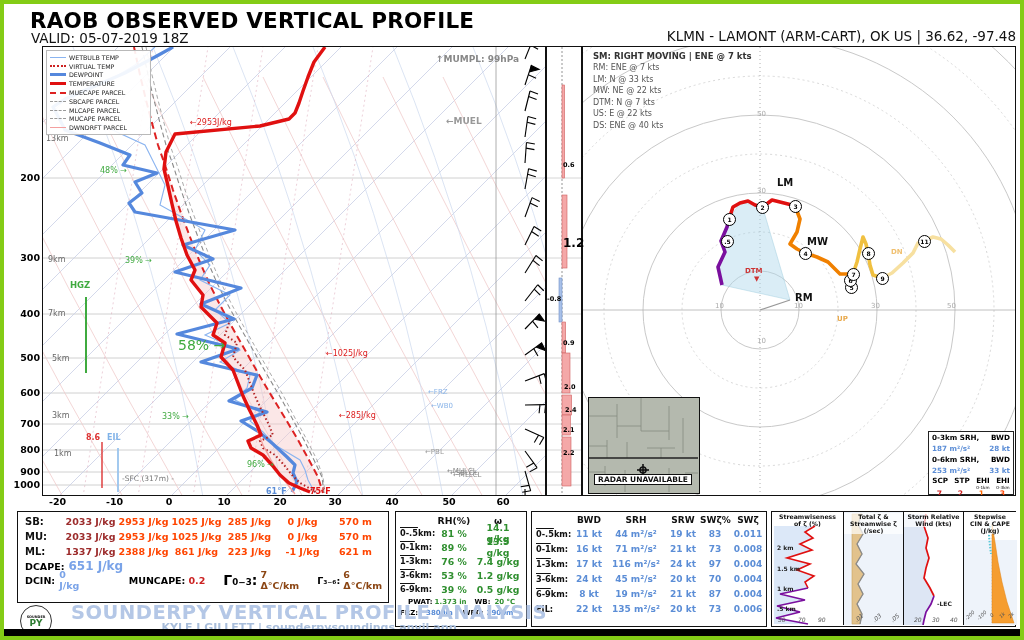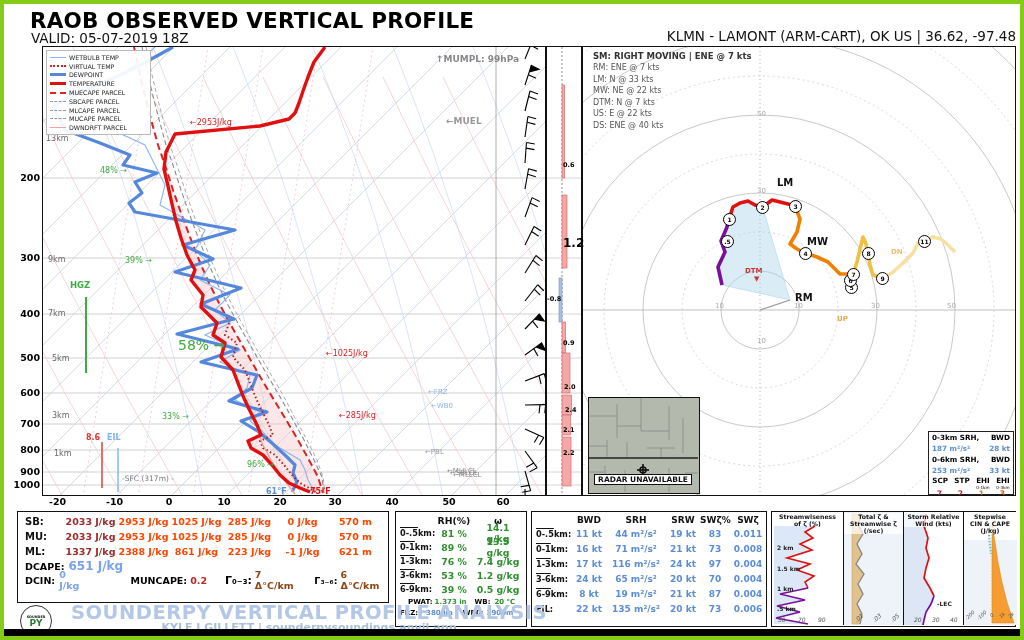--- a/index.html
+++ b/index.html
@@ -389,21 +389,21 @@
     </div>
     <div style="display:flex;align-items:center;height:14px;padding-left:7px;">
       <span class="b" style="font-size:9.5px;">DCAPE:</span>
       <span class="b vblu" style="font-size:12px;margin-left:4px;">651 J/kg</span>
     </div>
     <div style="display:flex;align-items:center;height:14px;padding-left:7px;">
       <span class="b" style="font-size:9.5px;">DCIN:</span>
       <span class="b vblu" style="font-size:9.5px;margin-left:4px;">0 J/kg</span>
       <span class="b" style="font-size:9.5px;margin-left:42px;">MUNCAPE:</span>
       <span class="b" style="font-size:9.5px;margin-left:3px;color:#cc2222;">0.2</span>
-      <span class="b" style="font-size:11px;margin-left:18px;">Γ₀₋₃:</span>
+      <span class="b" style="font-size:14px;margin-left:18px;">Γ₀₋₃:</span>
       <span class="b vbrn" style="font-size:9.5px;margin-left:3px;">7 Δ°C/km</span>
       <span class="b" style="font-size:9.5px;margin-left:12px;">Γ₃₋₆:</span>
       <span class="b vbrn" style="font-size:9.5px;margin-left:3px;">6 Δ°C/km</span>
     </div>
   </div>
 
   <div class="box" style="left:391px;top:507px;width:132px;height:116px;padding-top:2px;">
     <div class="t2row" style="height:12px;">
       <span class="t2l"></span>
       <span class="t2a hdr b">RH(%)</span>
@@ -477,21 +477,21 @@
       <span class="t3l"><span class="ovl">1-3</span><span>km:</span></span>
       <span class="t3a vkin">17 kt</span>
       <span class="t3b vkin">116 m²/s²</span>
       <span class="t3c vkin">24 kt</span>
       <span class="t3d vkin">97</span>
       <span class="t3e vkin">0.004</span>
     </div>
     <div class="t3row" style="height:15px;">
       <span class="t3l"><span class="ovl">3-6</span><span>km:</span></span>
       <span class="t3a vkin">24 kt</span>
-      <span class="t3b vkin">65 m²/s²</span>
+      <span class="t3b vkin">45 m²/s²</span>
       <span class="t3c vkin">20 kt</span>
       <span class="t3d vkin">70</span>
       <span class="t3e vkin">0.004</span>
     </div>
     <div class="t3row" style="height:15px;">
       <span class="t3l"><span class="ovl">6-9</span><span>km:</span></span>
       <span class="t3a vkin">8 kt</span>
       <span class="t3b vkin">19 m²/s²</span>
       <span class="t3c vkin">21 kt</span>
       <span class="t3d vkin">87</span>

